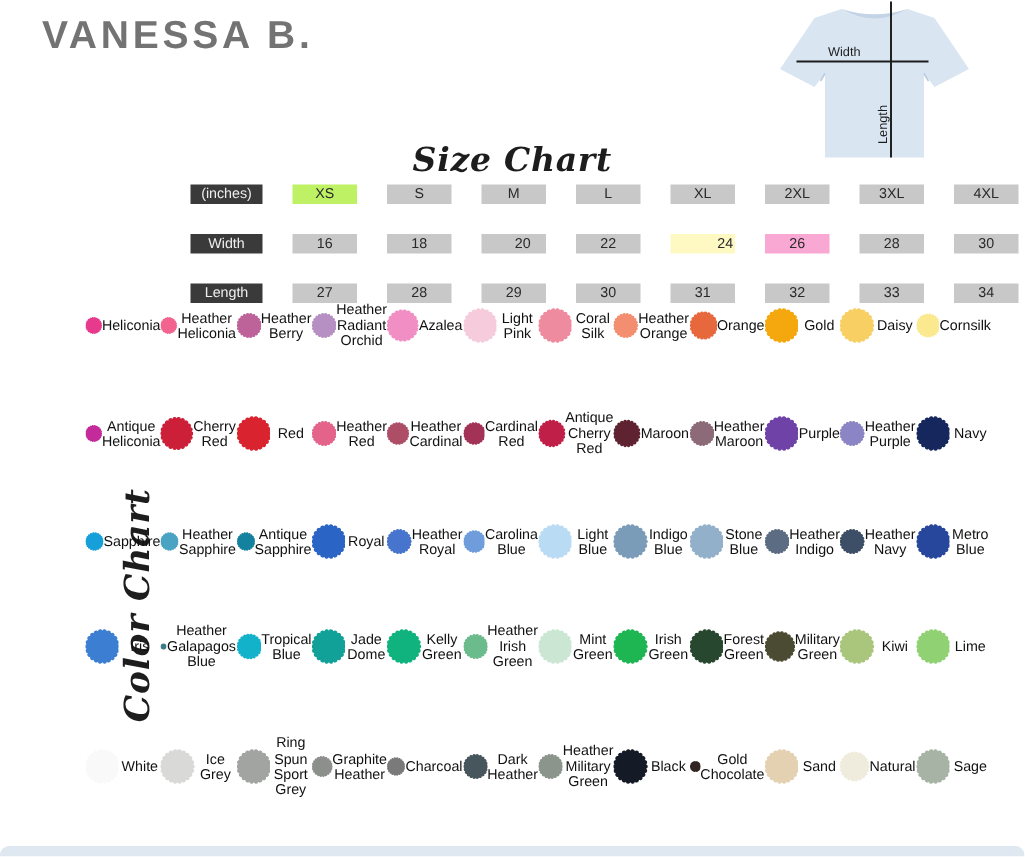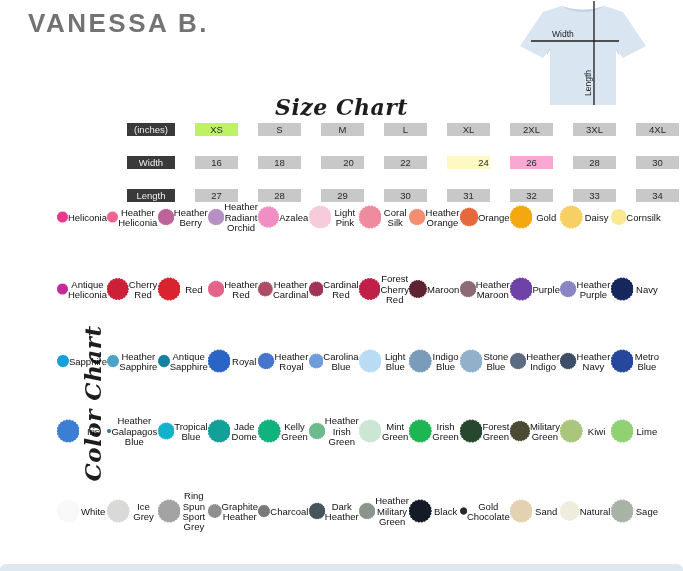--- a/index.html
+++ b/index.html
@@ -206,21 +206,21 @@
       <div class="swatch-cell">
         <svg width="44" height="44" viewBox="0 0 44 44">
           <path d="M22.00 1.30 A 3.05 3.05 0 0 1 27.83 2.14 A 3.05 3.05 0 0 1 33.19 4.59 A 3.05 3.05 0 0 1 37.64 8.44 A 3.05 3.05 0 0 1 40.83 13.40 A 3.05 3.05 0 0 1 42.49 19.05 A 3.05 3.05 0 0 1 42.49 24.95 A 3.05 3.05 0 0 1 40.83 30.60 A 3.05 3.05 0 0 1 37.64 35.56 A 3.05 3.05 0 0 1 33.19 39.41 A 3.05 3.05 0 0 1 27.83 41.86 A 3.05 3.05 0 0 1 22.00 42.70 A 3.05 3.05 0 0 1 16.17 41.86 A 3.05 3.05 0 0 1 10.81 39.41 A 3.05 3.05 0 0 1 6.36 35.56 A 3.05 3.05 0 0 1 3.17 30.60 A 3.05 3.05 0 0 1 1.51 24.95 A 3.05 3.05 0 0 1 1.51 19.05 A 3.05 3.05 0 0 1 3.17 13.40 A 3.05 3.05 0 0 1 6.36 8.44 A 3.05 3.05 0 0 1 10.81 4.59 A 3.05 3.05 0 0 1 16.17 2.14 A 3.05 3.05 0 0 1 22.00 1.30 Z" fill="#a23357"></path>
         </svg>
         <div class="swatch-label">Cardinal Red</div>
       </div>
       <div class="swatch-cell">
         <svg width="44" height="44" viewBox="0 0 44 44">
           <path d="M22.00 1.30 A 3.05 3.05 0 0 1 27.83 2.14 A 3.05 3.05 0 0 1 33.19 4.59 A 3.05 3.05 0 0 1 37.64 8.44 A 3.05 3.05 0 0 1 40.83 13.40 A 3.05 3.05 0 0 1 42.49 19.05 A 3.05 3.05 0 0 1 42.49 24.95 A 3.05 3.05 0 0 1 40.83 30.60 A 3.05 3.05 0 0 1 37.64 35.56 A 3.05 3.05 0 0 1 33.19 39.41 A 3.05 3.05 0 0 1 27.83 41.86 A 3.05 3.05 0 0 1 22.00 42.70 A 3.05 3.05 0 0 1 16.17 41.86 A 3.05 3.05 0 0 1 10.81 39.41 A 3.05 3.05 0 0 1 6.36 35.56 A 3.05 3.05 0 0 1 3.17 30.60 A 3.05 3.05 0 0 1 1.51 24.95 A 3.05 3.05 0 0 1 1.51 19.05 A 3.05 3.05 0 0 1 3.17 13.40 A 3.05 3.05 0 0 1 6.36 8.44 A 3.05 3.05 0 0 1 10.81 4.59 A 3.05 3.05 0 0 1 16.17 2.14 A 3.05 3.05 0 0 1 22.00 1.30 Z" fill="#c01f48"></path>
         </svg>
-        <div class="swatch-label">Forest Cherry Red</div>
+        <div class="swatch-label">Antique Cherry Red</div>
       </div>
       <div class="swatch-cell">
         <svg width="44" height="44" viewBox="0 0 44 44">
           <path d="M22.00 1.30 A 3.05 3.05 0 0 1 27.83 2.14 A 3.05 3.05 0 0 1 33.19 4.59 A 3.05 3.05 0 0 1 37.64 8.44 A 3.05 3.05 0 0 1 40.83 13.40 A 3.05 3.05 0 0 1 42.49 19.05 A 3.05 3.05 0 0 1 42.49 24.95 A 3.05 3.05 0 0 1 40.83 30.60 A 3.05 3.05 0 0 1 37.64 35.56 A 3.05 3.05 0 0 1 33.19 39.41 A 3.05 3.05 0 0 1 27.83 41.86 A 3.05 3.05 0 0 1 22.00 42.70 A 3.05 3.05 0 0 1 16.17 41.86 A 3.05 3.05 0 0 1 10.81 39.41 A 3.05 3.05 0 0 1 6.36 35.56 A 3.05 3.05 0 0 1 3.17 30.60 A 3.05 3.05 0 0 1 1.51 24.95 A 3.05 3.05 0 0 1 1.51 19.05 A 3.05 3.05 0 0 1 3.17 13.40 A 3.05 3.05 0 0 1 6.36 8.44 A 3.05 3.05 0 0 1 10.81 4.59 A 3.05 3.05 0 0 1 16.17 2.14 A 3.05 3.05 0 0 1 22.00 1.30 Z" fill="#5e2231"></path>
         </svg>
         <div class="swatch-label">Maroon</div>
       </div>
       <div class="swatch-cell">
         <svg width="44" height="44" viewBox="0 0 44 44">
           <path d="M22.00 1.30 A 3.05 3.05 0 0 1 27.83 2.14 A 3.05 3.05 0 0 1 33.19 4.59 A 3.05 3.05 0 0 1 37.64 8.44 A 3.05 3.05 0 0 1 40.83 13.40 A 3.05 3.05 0 0 1 42.49 19.05 A 3.05 3.05 0 0 1 42.49 24.95 A 3.05 3.05 0 0 1 40.83 30.60 A 3.05 3.05 0 0 1 37.64 35.56 A 3.05 3.05 0 0 1 33.19 39.41 A 3.05 3.05 0 0 1 27.83 41.86 A 3.05 3.05 0 0 1 22.00 42.70 A 3.05 3.05 0 0 1 16.17 41.86 A 3.05 3.05 0 0 1 10.81 39.41 A 3.05 3.05 0 0 1 6.36 35.56 A 3.05 3.05 0 0 1 3.17 30.60 A 3.05 3.05 0 0 1 1.51 24.95 A 3.05 3.05 0 0 1 1.51 19.05 A 3.05 3.05 0 0 1 3.17 13.40 A 3.05 3.05 0 0 1 6.36 8.44 A 3.05 3.05 0 0 1 10.81 4.59 A 3.05 3.05 0 0 1 16.17 2.14 A 3.05 3.05 0 0 1 22.00 1.30 Z" fill="#8c6a77"></path>

